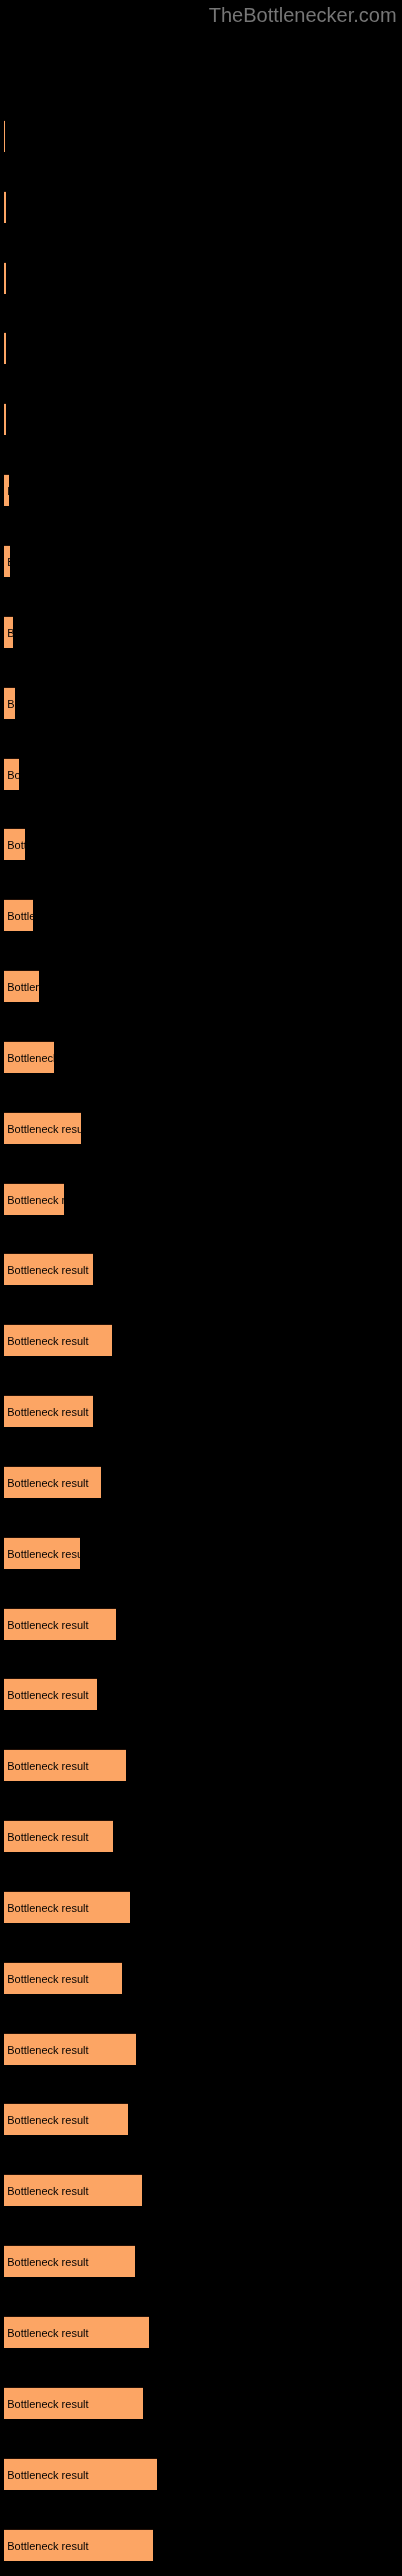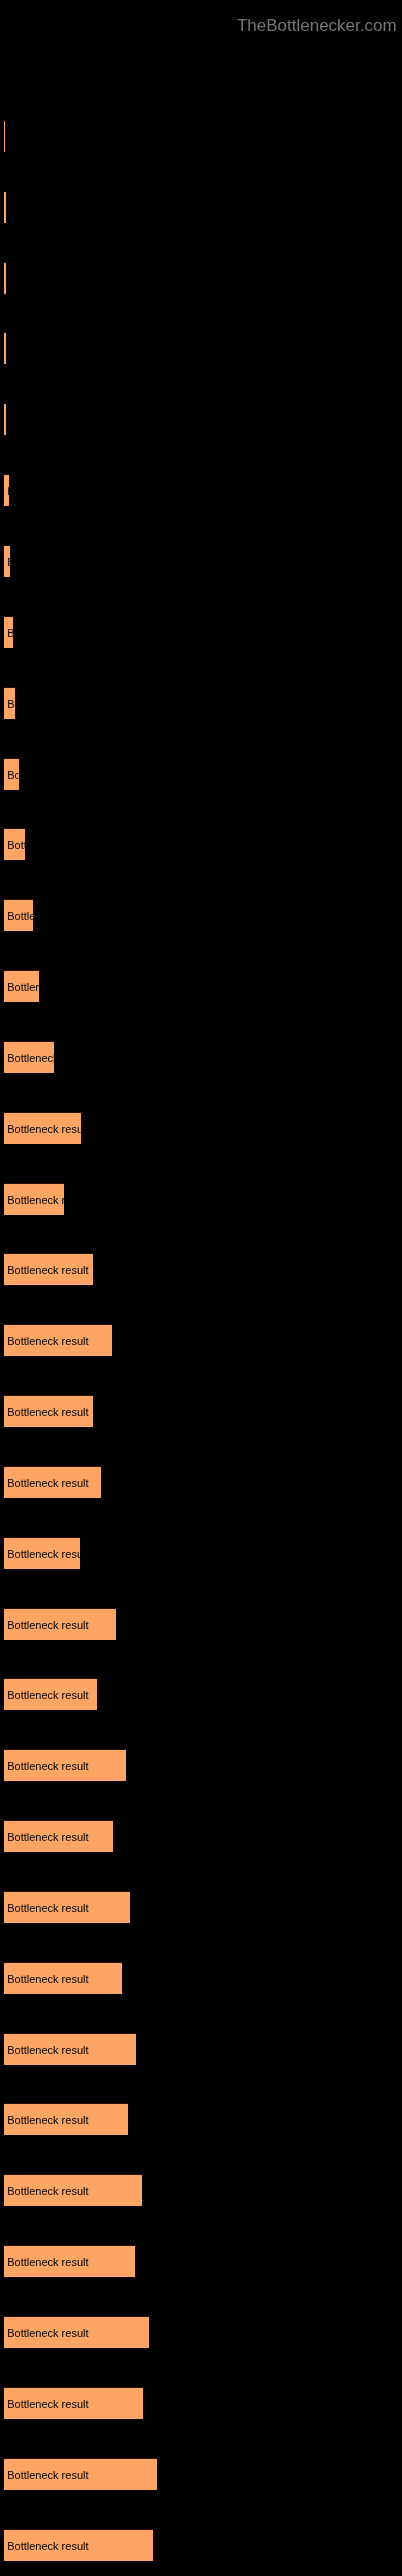--- a/index.html
+++ b/index.html
@@ -10,24 +10,24 @@
   body {
     width: 403px;
     height: 2576px;
     position: relative;
     font-family: "Liberation Sans", sans-serif;
     overflow: hidden;
   }
 
   .site-title {
     position: absolute;
-    top: 16px;
+    top: 4px;
     right: 6.4px;
     color: #767676;
-    font-size: 17px;
+    font-size: 20px;
     font-family: "Liberation Sans", sans-serif;
     letter-spacing: 0px;
     white-space: nowrap;
   }
 
   .plot-area {
     position: absolute;
     left: 0;
     top: 0;
     width: 403px;

